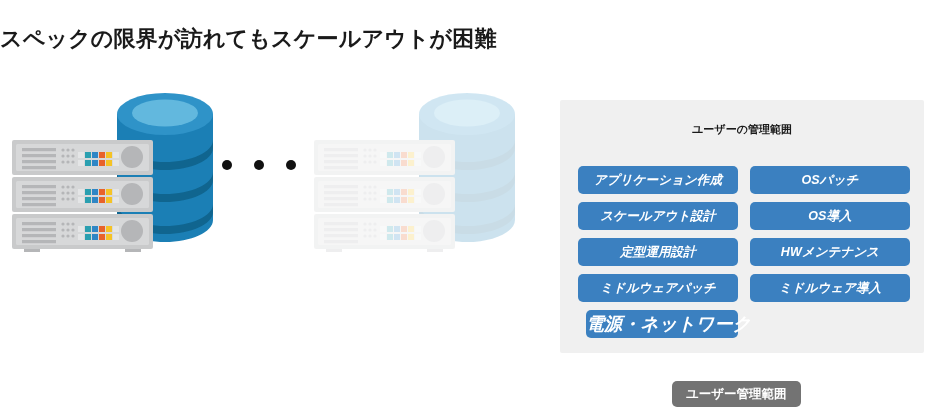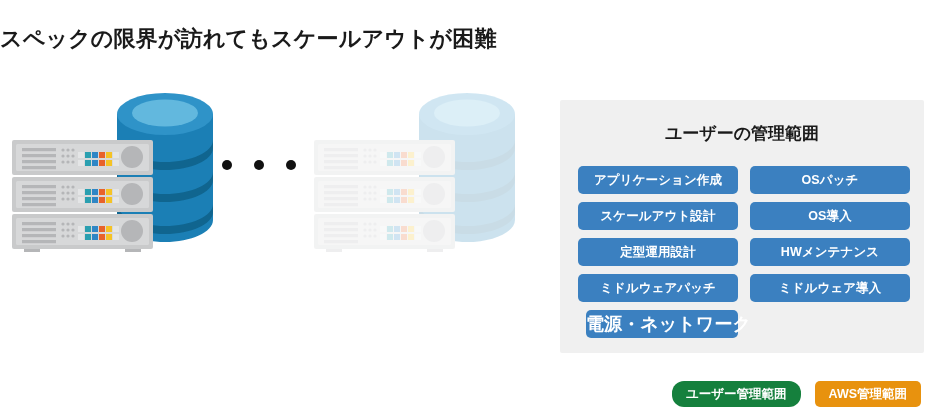--- a/index.html
+++ b/index.html
@@ -46,26 +46,26 @@
   }
   .dot.d1{left:0px;} .dot.d2{left:32px;} .dot.d3{left:64px;}
 
   
   #scope-panel{
     position:absolute;left:560px;top:100px;width:364px;height:253px;
     background:#f0f0f0;border-radius:2px;
   }
   #scope-heading{
     position:absolute;left:0;top:22px;width:364px;text-align:center;
-    font-size:17px;font-weight:bold;color:#1a1a1a;white-space:nowrap;
+    font-size:11px;font-weight:bold;color:#1a1a1a;white-space:nowrap;
   }
   .btn-grid{
     position:absolute;left:18px;top:66px;width:332px;
     display:grid;grid-template-columns:160px 160px;
-    column-gap:12px;row-gap:8px;
+    column-gap:12px;row-gap:8px;font-style:italic;
   }
   .scope-btn{
     height:28px;line-height:28px;
     background:#3b80c0;color:#ffffff;
     border-radius:5px;
     font-size:12.5px;font-weight:bold;
     text-align:center;white-space:nowrap;
     letter-spacing:0.1px;
     box-sizing:border-box;
   }
@@ -74,21 +74,21 @@
   
   #legend{
     position:absolute;left:672px;top:381px;
     display:flex;gap:14px;align-items:center;
   }
   .legend-btn{
     height:26px;line-height:26px;padding:0 14px;
     border-radius:5px;color:#ffffff;
     font-size:12.5px;font-weight:bold;white-space:nowrap;
   }
-  #legend-user{background:#15803d;border-radius:12px;}
+  #legend-user{background:#737373;}
   #legend-aws{background:#e8920e;}
 </style>
 </head>
 <body>
 
 <div class="stage">
 
   <div class="title" id="title-left">スペックの限界が訪れてもスケールアウトが困難</div>
 
   <div class="illus" id="illus-solid">
@@ -378,16 +378,15 @@
 
       <div class="scope-btn">ミドルウェアパッチ</div>
 
       <div class="scope-btn">ミドルウェア導入</div>
       <div class="scope-btn tight">電源・ネットワーク</div>
     </div>
   </div>
 
   <div id="legend">
     <div class="legend-btn" id="legend-user">ユーザー管理範囲</div>
-    <div class="legend-btn" id="legend-aws">AWS管理範囲</div>
   </div>
 
 </div>
 
 </body></html>

